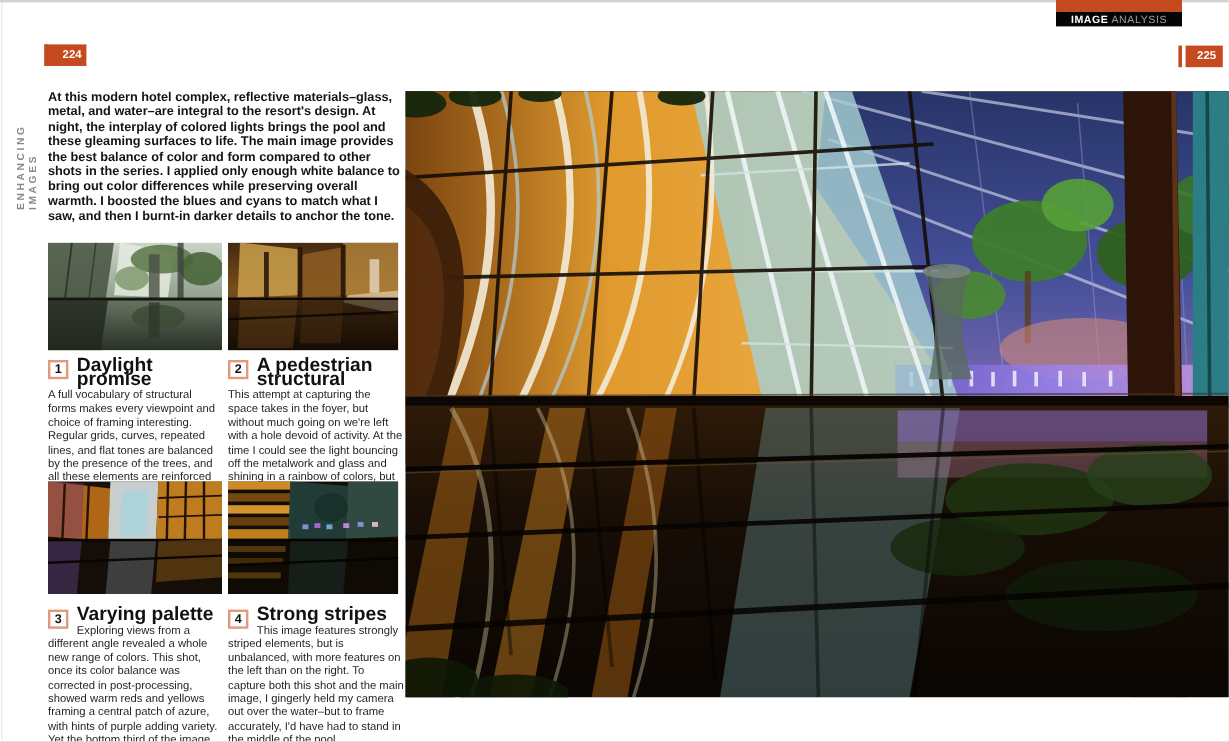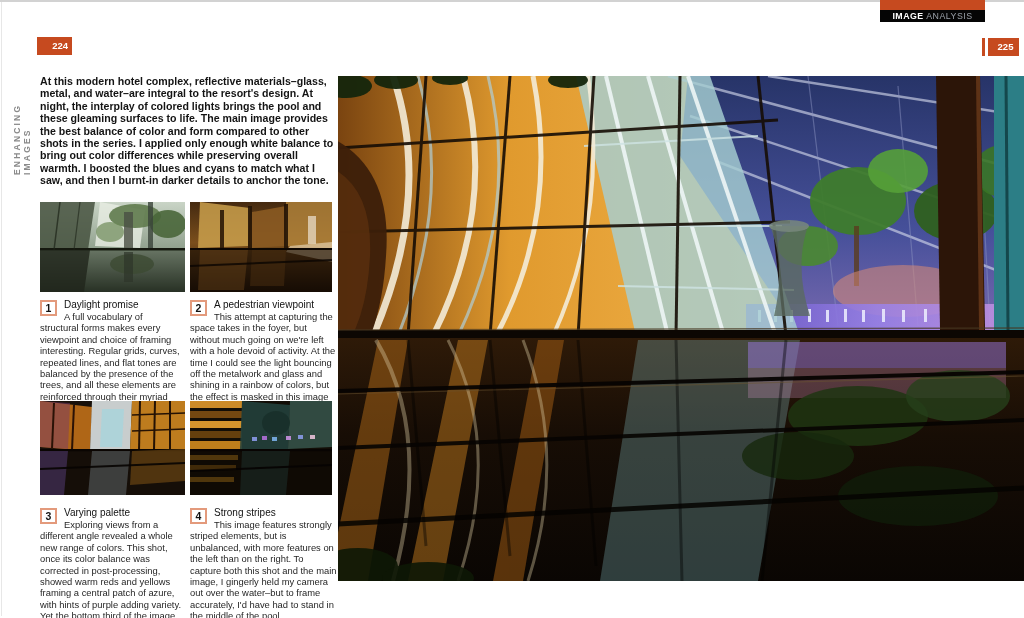--- a/index.html
+++ b/index.html
@@ -47,21 +47,21 @@
   .t4 { left:190px; top:401px; width:142px; height:94px; }
 
   .cap { position:absolute; font-size:9.4px; line-height:11.4px; color:#262626; }
   .c1 { left:40px;  top:299px; width:143px; }
   .c2 { left:190px; top:299px; width:146px; }
   .c3 { left:40px;  top:507px; width:144px; }
   .c4 { left:190px; top:507px; width:147px; }
   .numbox { float:left; width:17px; height:16px; border:2px solid #e39a7c; background:#fff;
             text-align:center; font-weight:bold; font-size:10.5px; line-height:12px;
             color:#111; margin:1px 7px 1px 0; }
-  .cap-title { font-weight:normal; font-size:10px; line-height:12px; color:#111; display:block; }
+  .cap-title { font-weight:bold; font-size:16px; line-height:12px; color:#111; display:block; }
 
   .photo { position:absolute; left:338px; top:76px; width:686px; height:505px; background:#1a1008; }
 </style>
 </head>
 <body>
 
 <div class="page">
 
   <div class="top-edge"></div>
   <div class="left-edge"></div>
@@ -138,21 +138,21 @@
   </div>
 
   <div class="cap c1">
     <span class="numbox">1</span>
     <span class="cap-title">Daylight promise</span>
     <span>A full vocabulary of structural forms makes every viewpoint and choice of framing interesting. Regular grids, curves, repeated lines, and flat tones are balanced by the presence of the trees, and all these elements are reinforced through their myriad reflections.</span>
   </div>
 
   <div class="cap c2">
     <span class="numbox">2</span>
-    <span class="cap-title">A pedestrian viewpoint</span>
+    <span class="cap-title">A pedestrian structural</span>
     <span>This attempt at capturing the space takes in the foyer, but without much going on we're left with a hole devoid of activity. At the time I could see the light bouncing off the metalwork and glass and shining in a rainbow of colors, but the effect is masked in this image by a color cast.</span>
   </div>
 
   <div class="thumb t3">
     <svg width="145" height="94" viewBox="0 0 145 94">
       <rect width="145" height="94" fill="#18100a"></rect>
       <polygon points="0,0 52,6 50,50 0,46" fill="#c07018" opacity=".9"></polygon>
       <polygon points="0,0 30,2 28,48 0,46" fill="#7a3a6a" opacity=".5"></polygon>
       <polygon points="52,0 92,0 90,50 50,50" fill="#e8eef0" opacity=".85"></polygon>
       <polygon points="62,8 84,8 82,46 60,46" fill="#a8d4dc" opacity=".8"></polygon>

